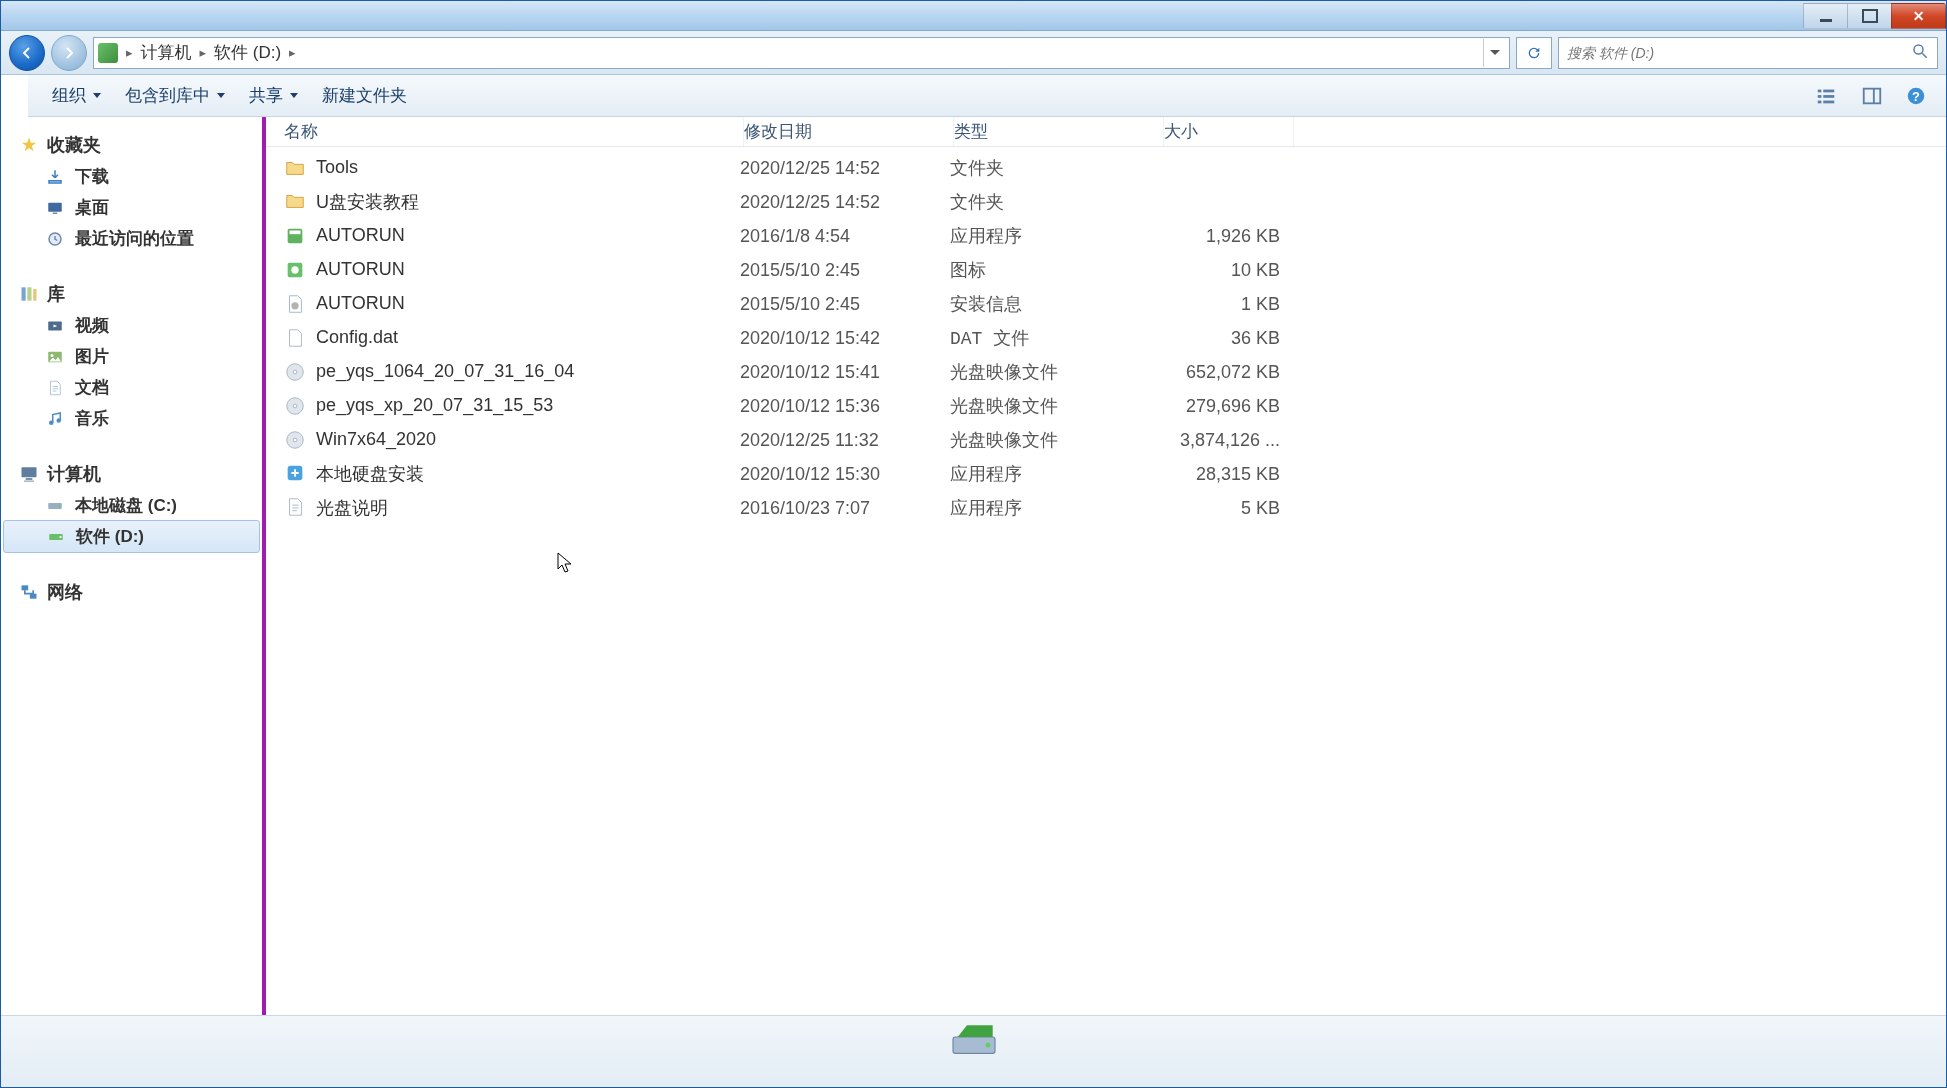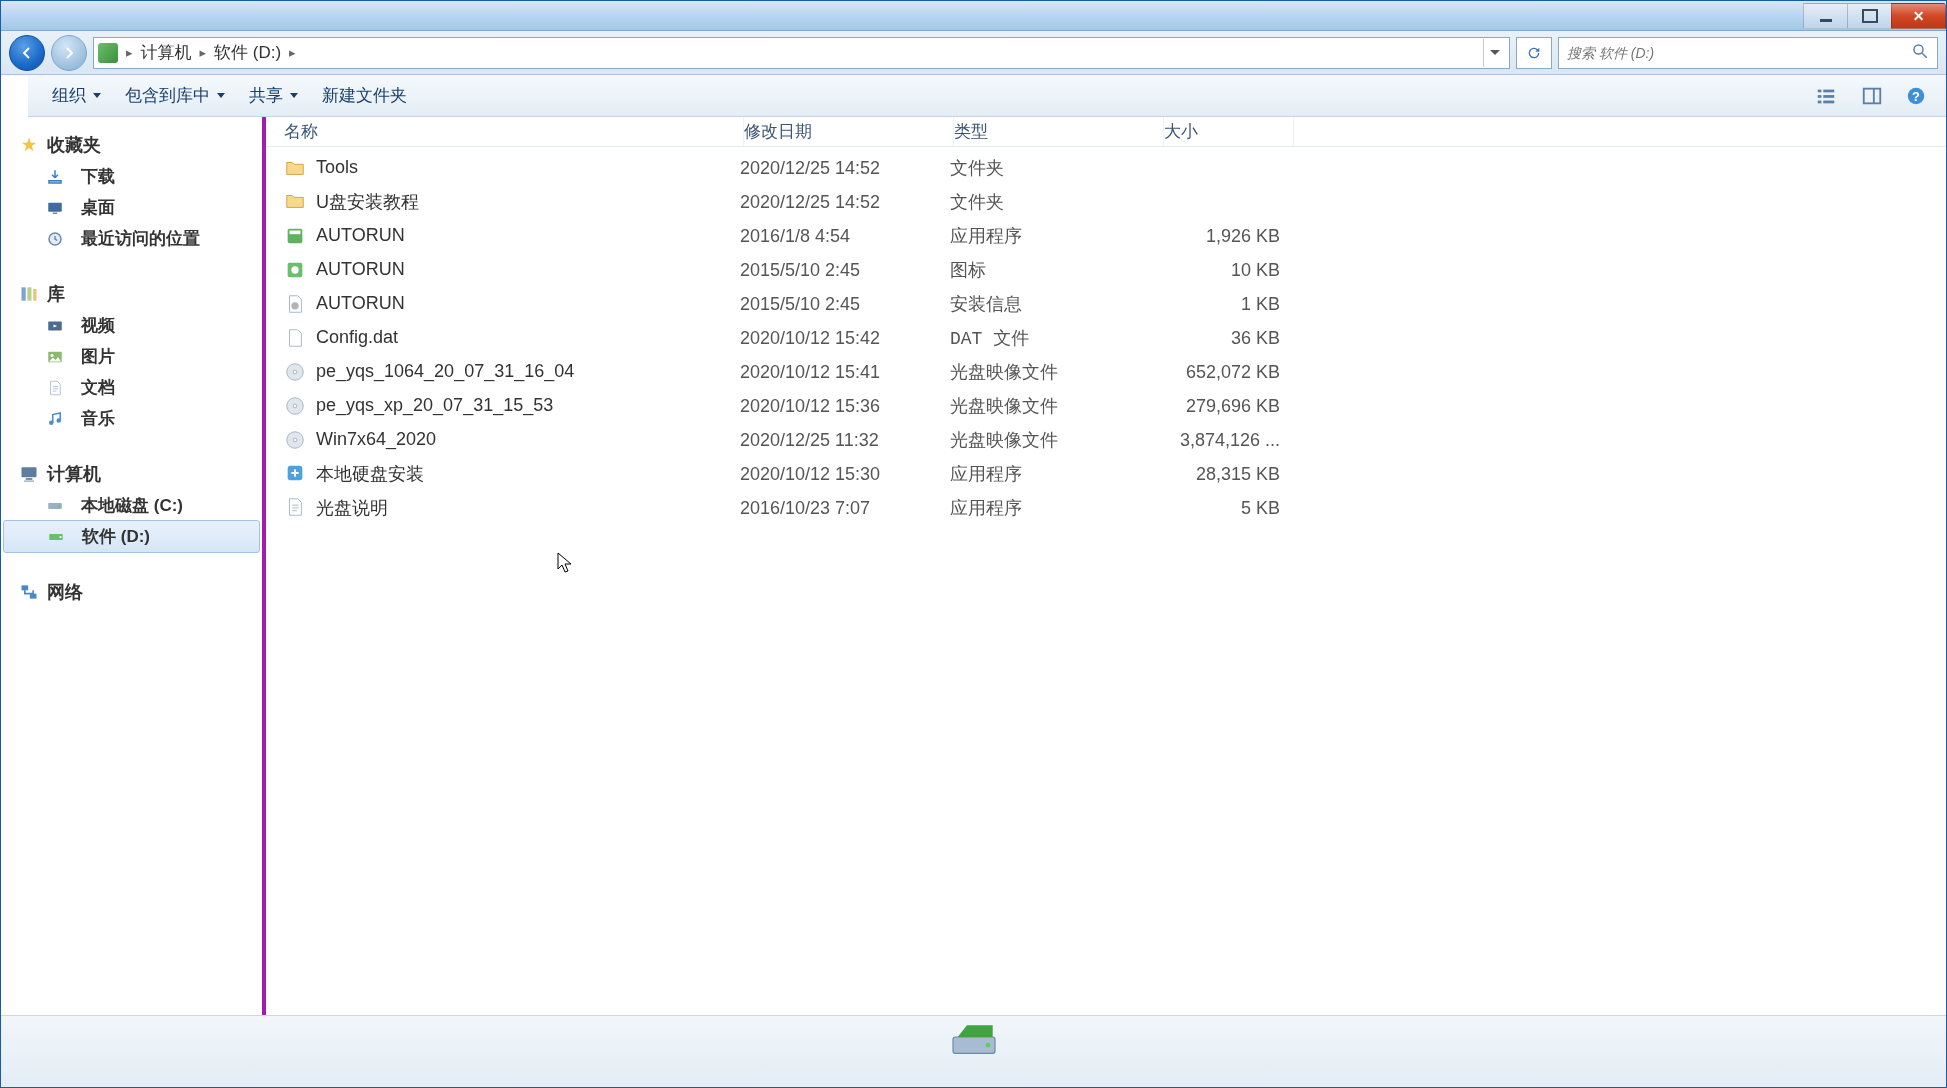--- a/index.html
+++ b/index.html
@@ -33,21 +33,21 @@
     .toolbar-item { font-size: 17px; color: #1a3f6b; padding: 4px 12px; display: flex; align-items: center; gap: 4px; }
     .toolbar-item .chev { border-left: 4px solid transparent; border-right: 4px solid transparent; border-top: 5px solid #1a3f6b; margin-left: 3px; }
     .toolbar-right { margin-left: auto; display: flex; align-items: center; gap: 8px; }
     .view-btn { width: 36px; height: 28px; border: 1px solid transparent; display: flex; align-items: center; justify-content: center; }
     .view-btn svg { width: 22px; height: 22px; }
 
     .body-area { flex: 1; display: flex; overflow: hidden; }
     .sidebar { width: 265px; background: #fff; border-right: 4px solid #a21caf; padding: 12px 0; overflow-y: auto; font-weight: bold; }
     .side-group { margin-bottom: 24px; }
     .side-header { display: flex; align-items: center; gap: 8px; padding: 4px 18px; font-size: 18px; color: #333; }
-    .side-item { display: flex; align-items: center; gap: 16px; padding: 4px 18px 4px 44px; font-size: 17px; color: #333; }
+    .side-item { display: flex; align-items: center; gap: 10px; padding: 4px 18px 4px 44px; font-size: 17px; color: #333; }
     .side-item.selected { background: linear-gradient(to bottom, #e8f1fb, #d5e6f7); border: 1px solid #a3c3e6; margin: -1px 2px; border-radius: 3px; padding-left: 42px; }
     .ico { width: 20px; height: 20px; display: inline-flex; align-items: center; justify-content: center; flex-shrink: 0; }
 
     .filepane { flex: 1; display: flex; flex-direction: column; background: #fff; }
     .column-headers { height: 30px; display: flex; border-bottom: 1px solid #e3e9ef; padding-left: 18px; }
     .col-header { font-size: 17px; color: #3a5575; display: flex; align-items: center; padding-right: 10px; border-right: 1px solid #eef2f7; }
     .col-name { width: 460px; }
     .col-date { width: 210px; }
     .col-type { width: 210px; }
     .col-size { width: 130px; justify-content: flex-start; }

